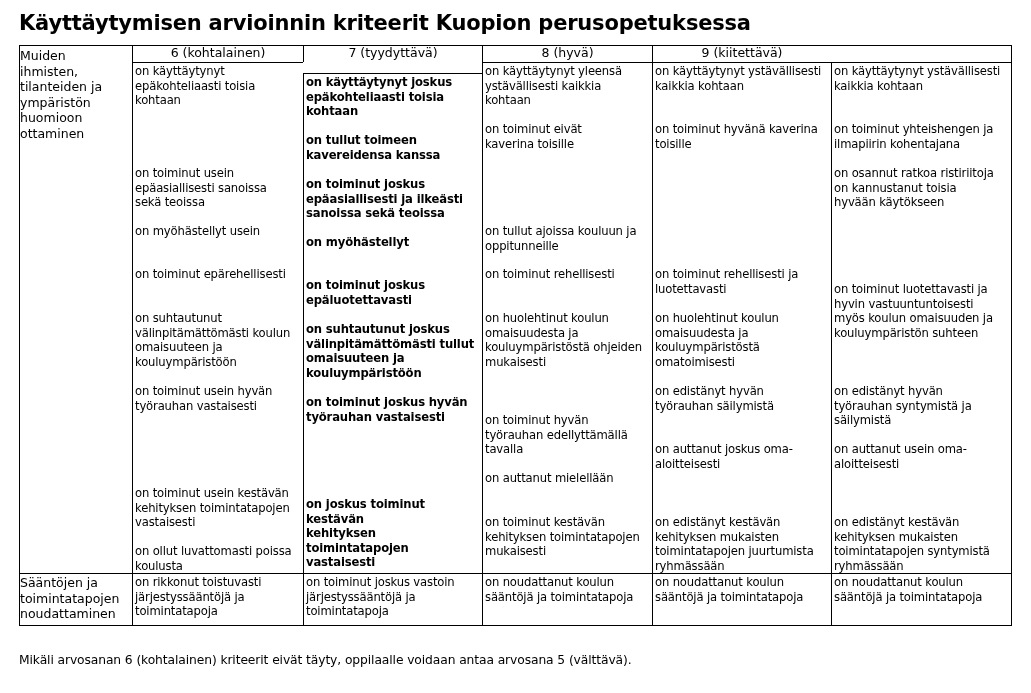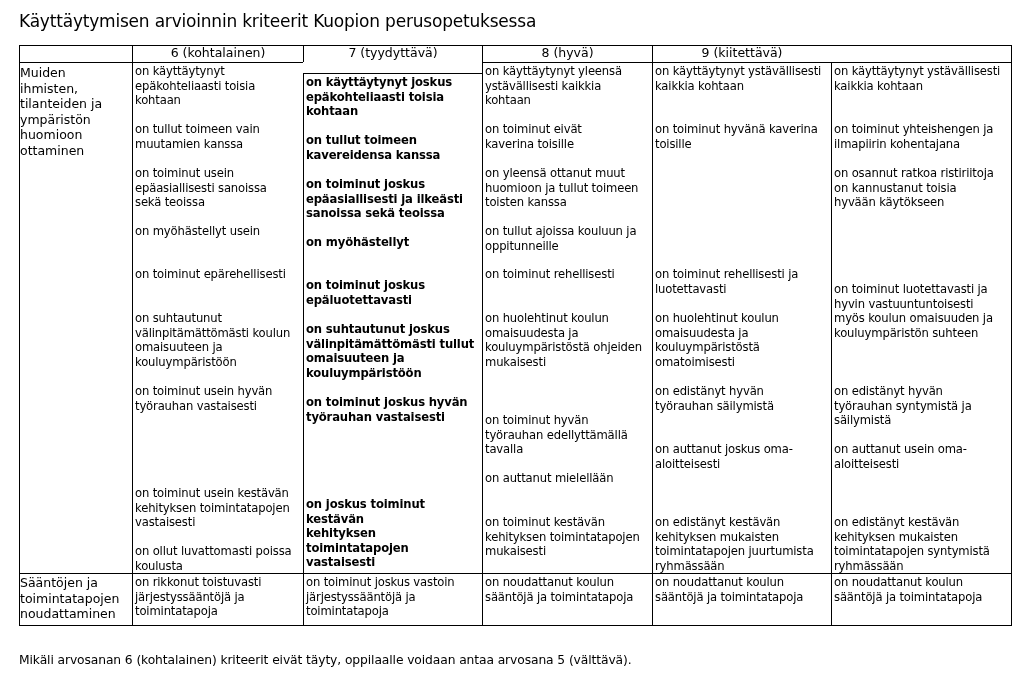--- a/index.html
+++ b/index.html
@@ -1,18 +1,18 @@
 <!DOCTYPE html>
 <html><head>
 <meta charset="utf-8">
 <style>
   html, body { margin: 0; padding: 0; background: #ffffff; }
   body { width: 1031px; height: 693px; position: relative; overflow: hidden;
          font-family: "DejaVu Sans", sans-serif; color: #000; }
-  .title { position: absolute; left: 19px; top: 11px; font-size: 17px; font-weight: normal;
+  .title { position: absolute; left: 19px; top: 11px; font-size: 21px; font-weight: bold;
            font-family: "DejaVu Sans", sans-serif; letter-spacing: -0.2px; white-space: nowrap; }
   .tbl { position: absolute; left: 19px; top: 45px; width: 802px; height: 581px; }
   .cell { position: absolute; box-sizing: border-box; border-left: 1px solid #000; border-top: 1px solid #000; }
   .tbl-border { position: absolute; left: 0; top: 0; width: 993px; height: 581px; box-sizing: border-box;
                 border: 1px solid #000; pointer-events: none; }
   .hcell { text-align: center; font-size: 12.5px; line-height: 16px; }
   .p { position: absolute; left: 2px; font-size: 11.6px; line-height: 14.6px; white-space: pre-line; letter-spacing: -0.15px; }
   .rowlabel { position: absolute; left: 1px; top: 2px; font-size: 12.5px; line-height: 15.6px; white-space: pre-line; }
   .footer { position: absolute; left: 19px; top: 653px; font-size: 12.3px; white-space: nowrap; letter-spacing: -0.1px; }
 </style>
@@ -22,34 +22,32 @@
 <div class="title">Käyttäytymisen arvioinnin kriteerit Kuopion perusopetuksessa</div>
 
 <div class="tbl">
 
   <div class="cell hcell" style="left:0;top:0;width:113px;height:17px;border-left:none;border-top:none;"></div>
   <div class="cell hcell" style="left:113px;top:0;width:171px;height:17px;border-top:none;">6 (kohtalainen)</div>
   <div class="cell hcell" style="left:284px;top:0;width:179px;height:17px;border-top:none;">7 (tyydyttävä)</div>
   <div class="cell hcell" style="left:463px;top:0;width:170px;height:17px;border-top:none;">8 (hyvä)</div>
   <div class="cell hcell" style="left:633px;top:0;width:179px;height:17px;border-top:none;">9 (kiitettävä)</div>
 
-  <div class="cell" style="left:0;top:17px;width:113px;height:511px;border-left:none;">
+  <div class="cell" style="left:0;top:0;width:113px;height:511px;border-left:none;">
     <div class="rowlabel">Muiden
 ihmisten,
 tilanteiden ja
 ympäristön
 huomioon
 ottaminen</div>
   </div>
   <div class="cell" style="left:113px;top:17px;width:171px;height:511px;">
     <div class="p" style="top:1px">on käyttäytynyt
 epäkohteliaasti toisia
 kohtaan</div>
-    <div class="p" style="top:59px">on tullut toimeen vain
-muutamien kanssa</div>
     <div class="p" style="top:103px">on toiminut usein
 epäasiallisesti sanoissa
 sekä teoissa</div>
     <div class="p" style="top:161px">on myöhästellyt usein</div>
     <div class="p" style="top:204px">on toiminut epärehellisesti</div>
     <div class="p" style="top:248px">on suhtautunut
 välinpitämättömästi koulun
 omaisuuteen ja
 kouluympäristöön</div>
     <div class="p" style="top:321px">on toiminut usein hyvän
@@ -81,23 +79,20 @@
     <div class="p" style="top:423px">on joskus toiminut kestävän
 kehityksen toimintatapojen
 vastaisesti</div>
   </div>
   <div class="cell" style="left:463px;top:17px;width:170px;height:511px;">
     <div class="p" style="top:1px">on käyttäytynyt yleensä
 ystävällisesti kaikkia
 kohtaan</div>
     <div class="p" style="top:59px">on toiminut eivät
 kaverina toisille</div>
-    <div class="p" style="top:103px">on yleensä ottanut muut
-huomioon ja tullut toimeen
-toisten kanssa</div>
     <div class="p" style="top:161px">on tullut ajoissa kouluun ja
 oppitunneille</div>
     <div class="p" style="top:204px">on toiminut rehellisesti</div>
     <div class="p" style="top:248px">on huolehtinut koulun
 omaisuudesta ja
 kouluympäristöstä ohjeiden
 mukaisesti</div>
     <div class="p" style="top:350px">on toiminut hyvän
 työrauhan edellyttämällä
 tavalla</div>

